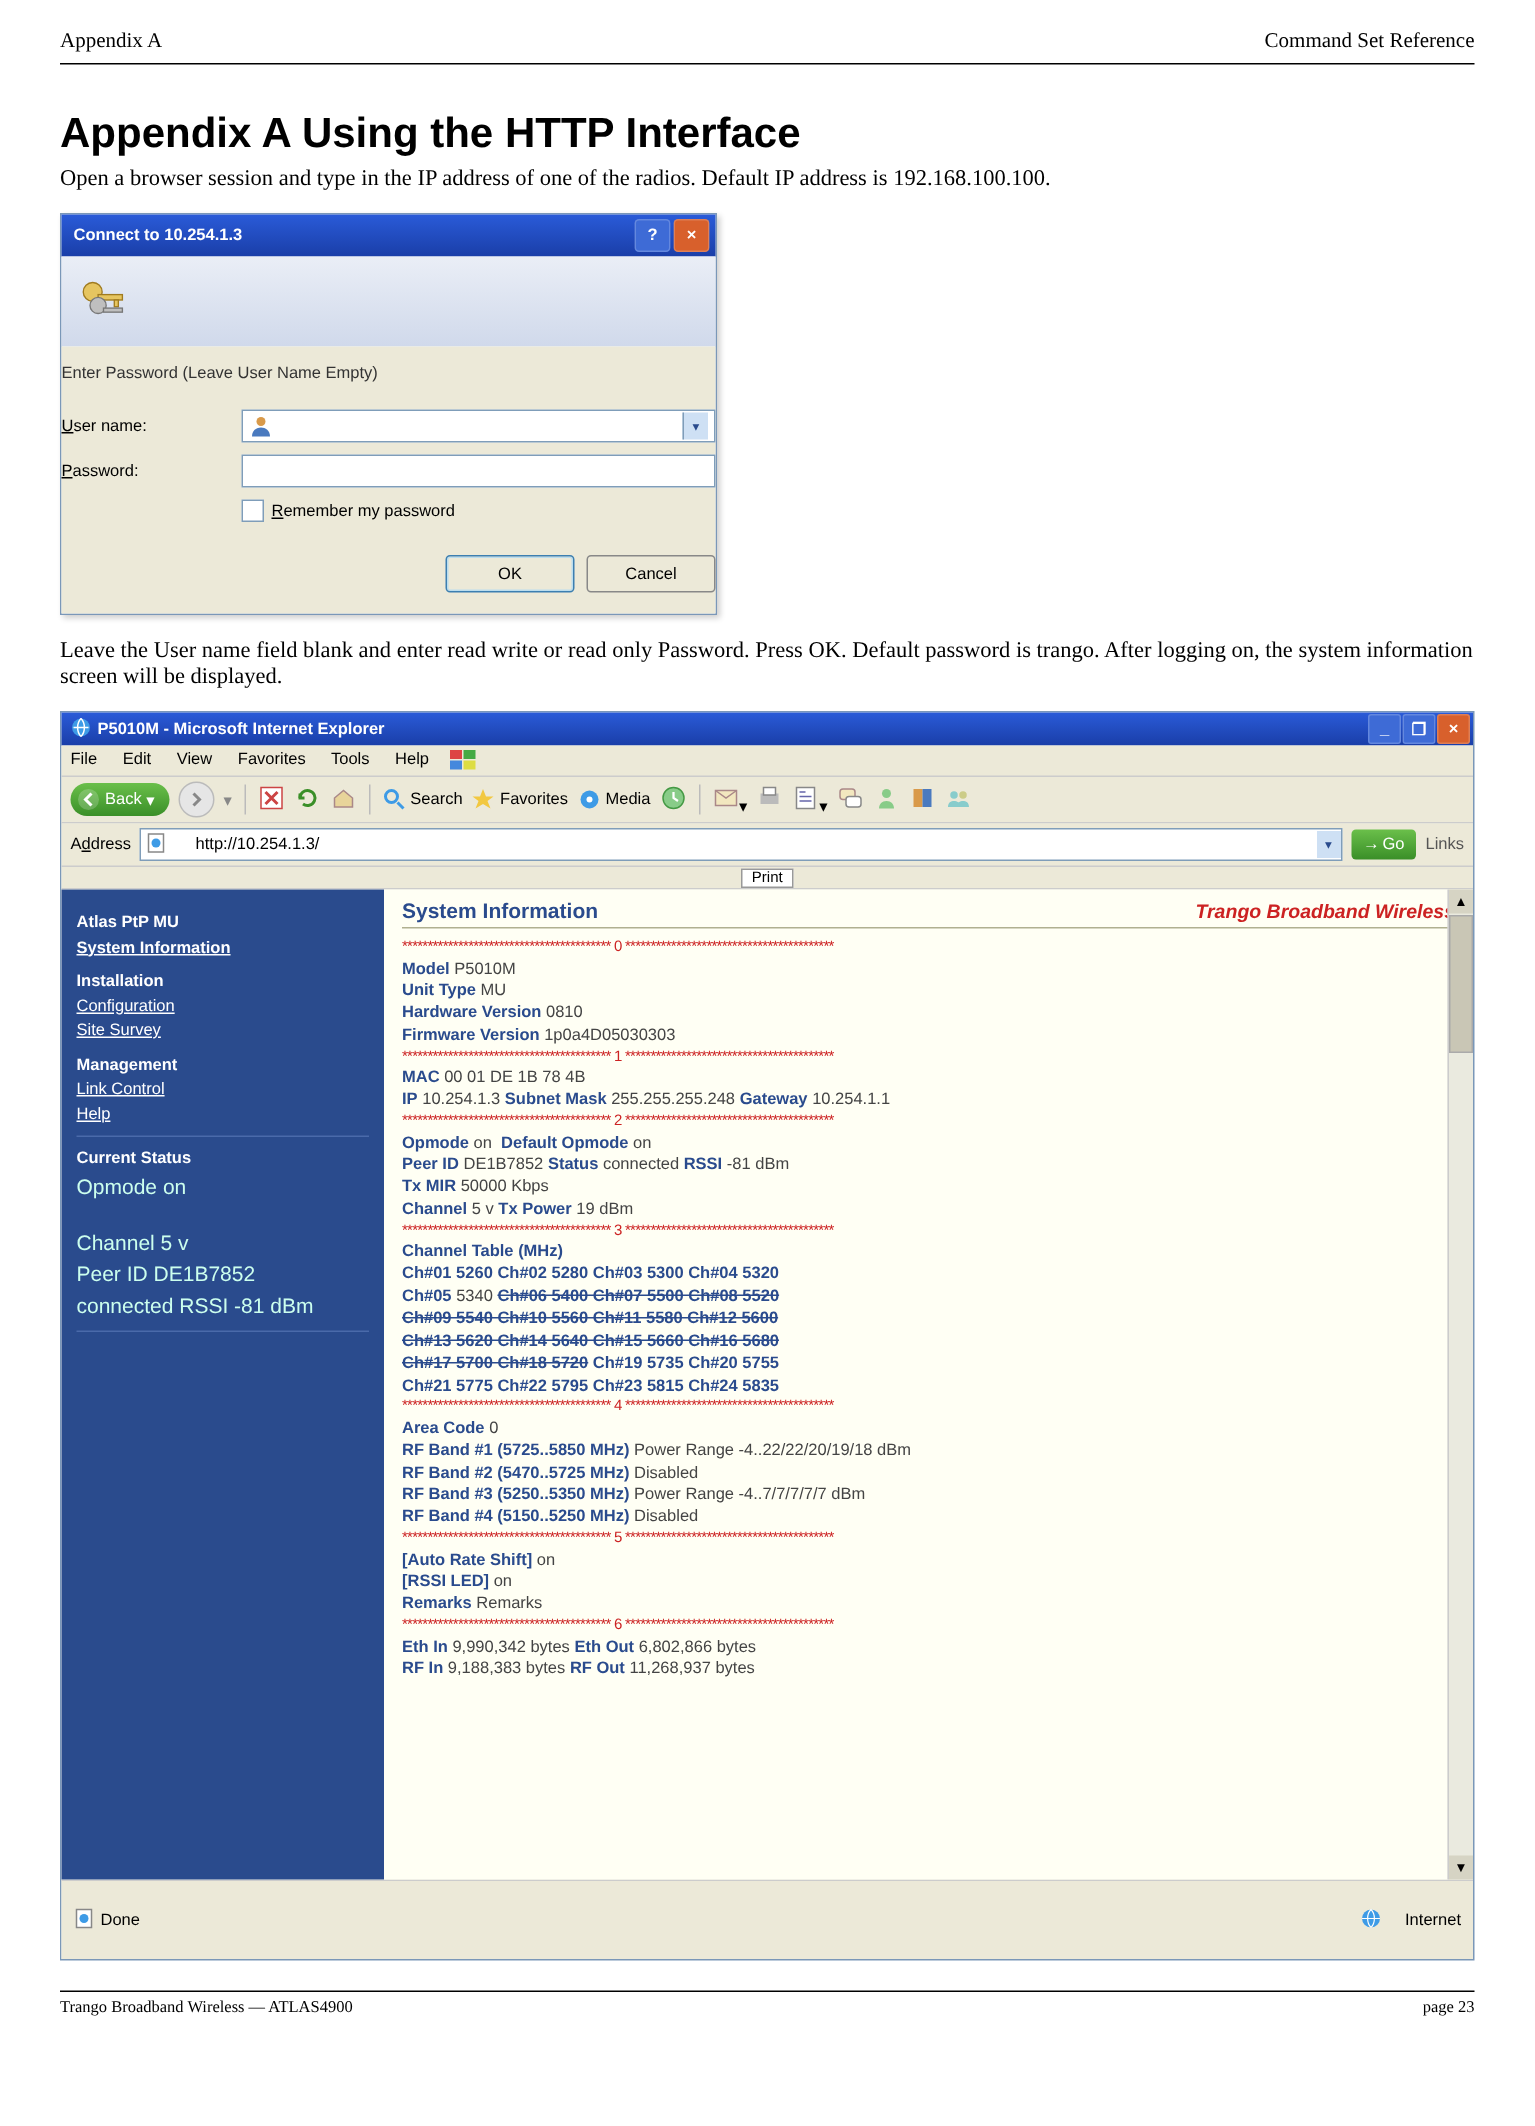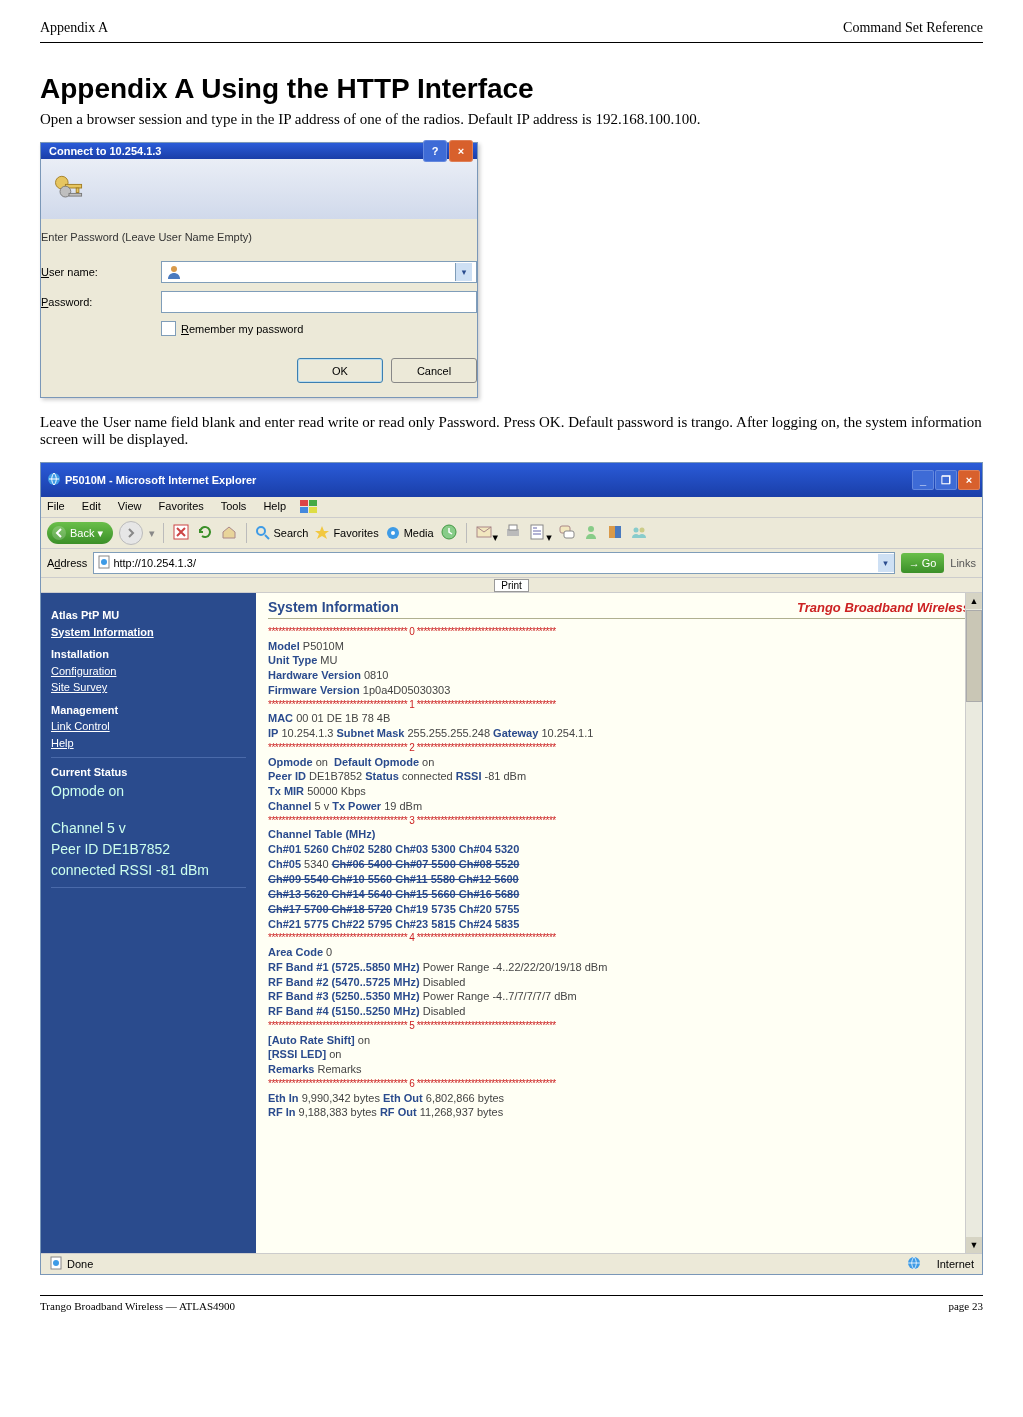--- a/index.html
+++ b/index.html
@@ -34,21 +34,21 @@
   width: 436px;
   border: 1px solid #7a97b8;
   box-shadow: 2px 2px 4px rgba(0,0,0,.2);
   font-family: Tahoma, sans-serif;
   font-size: 11px;
   margin-bottom: 16px;
 }
 .dialog .titlebar {
   background: linear-gradient(180deg,#2a5bd8,#1a3ea8);
   color:#fff;
-  height:16px;
+  height:28px;
   display:flex;
   align-items:center;
   justify-content:space-between;
   padding:0 4px 0 8px;
   font-weight:bold;
 }
 .titlebar .win-btns {display:flex;gap:2px}
 .titlebar .win-btn {
   width:22px;height:20px;background:#d8602c;border:1px solid #fff3;
   display:flex;align-items:center;justify-content:center;color:#fff;font-weight:bold;border-radius:3px;
@@ -69,21 +69,21 @@
 .combo{display:flex;align-items:center;justify-content:space-between}
 .combo .drop{width:16px;height:18px;background:#cee0f4;border-left:1px solid #7f9db9;display:flex;align-items:center;justify-content:center;color:#2a4b8d;font-size:9px}
 .user-glyph{width:16px;height:16px}
 .chk-row{margin-left:120px;display:flex;align-items:center;gap:5px;margin-bottom:22px}
 .chk{width:13px;height:13px;border:1px solid #7f9db9;background:#fff}
 .btn-row{display:flex;justify-content:flex-end;gap:8px}
 .btn{width:84px;height:23px;border:1px solid #888;background:#ece9d8;display:flex;align-items:center;justify-content:center;border-radius:3px}
 .btn.ok{border:1px solid #3c7fb1;box-shadow:inset 0 0 0 1px #bde;}
 
 .browser{border:1px solid #7a97b8;font-family:Tahoma,sans-serif;font-size:11px;margin-top:14px}
-.browser .ie-title{background:linear-gradient(180deg,#2a5bd8,#1a3ea8);color:#fff;height:34px;display:flex;align-items:center;justify-content:space-between;padding:0 2px 0 6px;font-weight:bold}
+.browser .ie-title{background:linear-gradient(180deg,#2a5bd8,#1a3ea8);color:#fff;height:22px;display:flex;align-items:center;justify-content:space-between;padding:0 2px 0 6px;font-weight:bold}
 .ie-title .wbtns{display:flex;gap:1px}
 .ie-title .wbtn{width:20px;height:18px;border:1px solid #fff3;border-radius:2px;display:flex;align-items:center;justify-content:center;font-weight:bold}
 .wbtn.min{background:#3e6bd6;color:#fff}
 .wbtn.max{background:#3e6bd6;color:#fff}
 .wbtn.cls{background:#d8602c;color:#fff}
 .menubar{background:#ece9d8;padding:3px 6px;display:flex;justify-content:flex-start;border-bottom:1px solid #ccc}
 .menubar .menus span{margin-right:14px}
 .flag{width:18px;height:14px}
 .toolbar{background:#ece9d8;padding:3px 6px;display:flex;align-items:center;gap:6px;border-bottom:1px solid #ccc}
 .tb-back{background:linear-gradient(#6abf4a,#3a8f28);color:#fff;border-radius:11px;height:22px;padding:0 10px 0 4px;display:flex;align-items:center;gap:3px;font-weight:normal}
@@ -105,21 +105,21 @@
 .main .section-hdr{color:#2a4b8d;font-weight:bold;font-size:14px;border-bottom:1px solid #b0b090;padding-bottom:3px;display:flex;justify-content:space-between;align-items:center}
 .brand{color:#c22;font-style:italic;font-weight:bold;font-size:13px}
 .main .info{font-size:11px;line-height:1.35;margin-top:6px}
 .info b{color:#2a4b8d}
 .info .stars{color:#c22;font-size:10px;letter-spacing:-.5px}
 .info .d{color:#444}
 .strike{text-decoration:line-through}
 .vscroll{position:absolute;right:0;top:0;width:16px;height:100%;background:#eaeadf;border-left:1px solid #ccc}
 .vscroll .arr{height:16px;background:#d6d4c4;display:flex;align-items:center;justify-content:center;font-size:9px}
 .vscroll .thumb{height:90px;background:#c9c6b5;border:1px solid #aaa;margin-top:1px}
-.statusbar{background:#ece9d8;border-top:1px solid #ccc;height:20px;display:flex;align-items:center;justify-content:space-between;padding:0 8px;font-size:11px}
+.statusbar{background:#ece9d8;border-top:1px solid #ccc;height:20px;display:flex;align-items:center;justify-content:space-between;padding:16px 8px;font-size:11px}
 .statusbar .zone{display:flex;align-items:center;gap:16px}
 
 .footer{border-top:1px solid #000;margin-top:20px;padding-top:4px;display:flex;justify-content:space-between;font-size:11px}
 </style>
 </head>
 <body>
 
 <div class="header-row">
   <span>Appendix A</span>
   <span>Command Set Reference</span>
@@ -291,21 +291,21 @@
         </svg></span>
     <span><svg width="18" height="18" viewBox="0 0 18 18">
           <circle cx="6" cy="7" r="2.5" fill="#8cc"></circle>
           <circle cx="12" cy="7" r="2.5" fill="#cc8"></circle>
           <path d="M2 15c0-3 2-4 4-4s4 1 4 4M8 15c0-3 2-4 4-4s4 1 4 4" fill="#8cc"></path>
         </svg></span>
   </div>
   <div class="addrbar">
     <span>A<u>d</u>dress</span>
     <div class="addr-input">
-      <span style="display:flex;align-items:center;gap:2px">
+      <span style="display:flex;align-items:center;gap:19px">
         <span><svg width="14" height="14" viewBox="0 0 14 14">
               <rect x="2" y="1" width="10" height="12" fill="#fff" stroke="#888"></rect>
               <circle cx="7" cy="7" r="3" fill="#3e9be6"></circle>
             </svg></span>
         <span>http://10.254.1.3/</span>
       </span>
       <span class="drop" style="background:#cee0f4;width:16px;height:18px;display:flex;align-items:center;justify-content:center;color:#2a4b8d;font-size:9px">▾</span>
     </div>
     <div class="go-btn">→ <span>Go</span></div>
     <span style="color:#555">Links</span>

